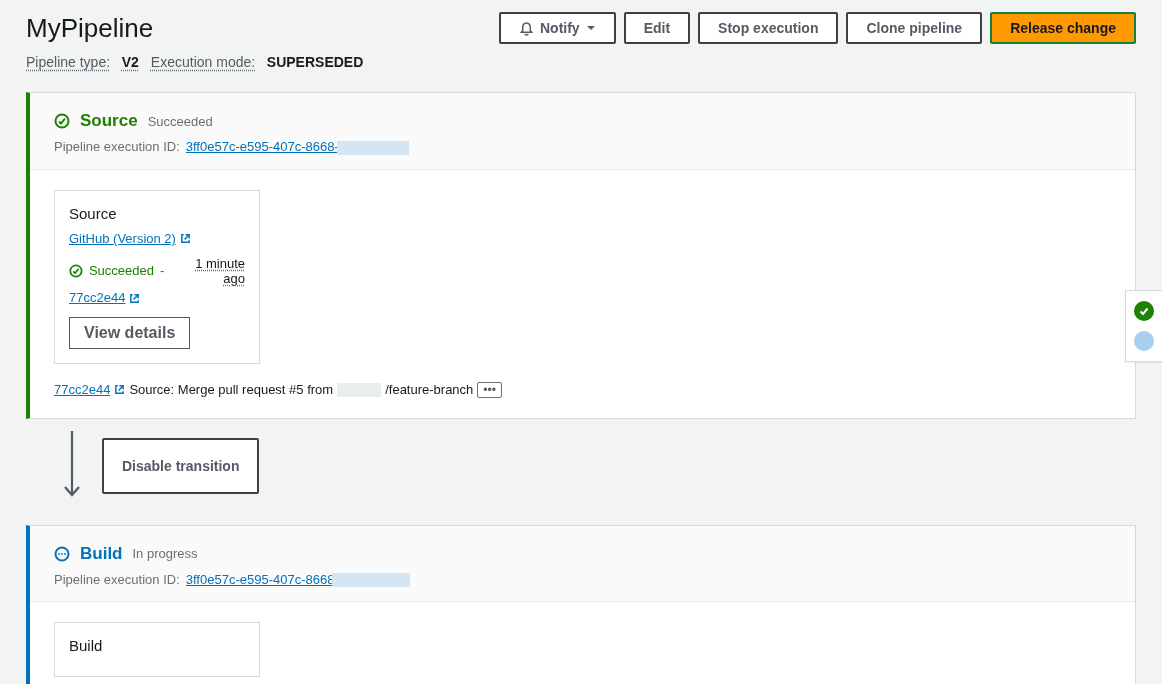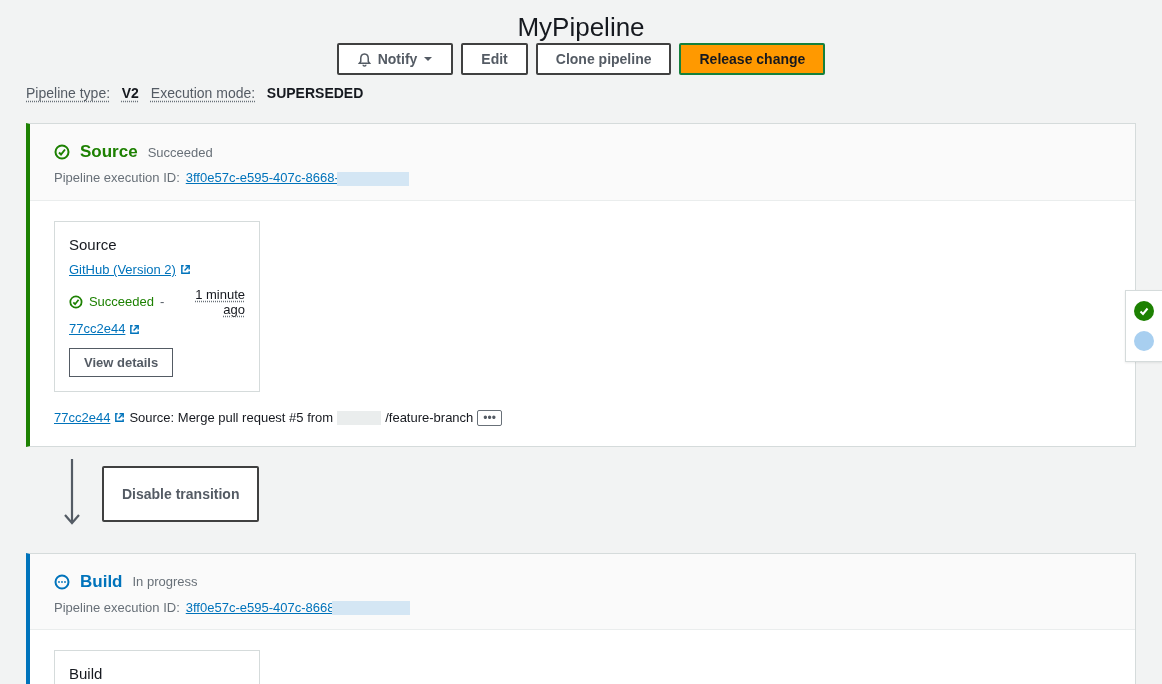--- a/index.html
+++ b/index.html
@@ -11,21 +11,20 @@
       width: 1162px;
       height: 684px;
       overflow: hidden;
       position: relative;
     }
     .header-row {
       display: flex;
       justify-content: space-between;
       align-items: center;
       padding: 12px 26px 6px 26px;
-      flex-direction: column;
     }
     .page-title {
       font-size: 26px;
       font-weight: 500;
       color: #16191f;
     }
     .action-buttons {
       display: flex;
       gap: 8px;
     }
@@ -151,21 +150,21 @@
       text-decoration: underline dotted #687078;
       text-underline-offset: 2px;
       text-align: right;
     }
     .commit-row { margin-top: 4px; font-size: 13px;}
     .view-details-btn {
       margin-top: 12px;
       background: #fff;
       border: 1px solid #545b64;
       padding: 6px 14px;
-      font-size: 13px;
+      font-size: 16px;
       font-weight: 700;
       color: #545b64;
       cursor: pointer;
     }
     .commit-msg-row {
       margin-top: 18px;
       font-size: 13px;
       display: flex;
       align-items: center;
       gap: 4px;
@@ -236,20 +235,21 @@
       <svg class="icon-svg" width="15" height="15" viewBox="0 0 16 16" fill="none" stroke="#545b64" stroke-width="1.6">
           <path d="M8 2 C5 2 4 4 4 7 L4 10 L2.5 12 L13.5 12 L12 10 L12 7 C12 4 11 2 8 2 Z"></path>
           <path d="M6.5 13.5 a1.5 1.5 0 0 0 3 0"></path>
         </svg>
       <span>Notify</span>
       <svg class="icon-svg" width="10" height="10" viewBox="0 0 10 10">
           <path d="M1 3 L5 7 L9 3 Z" fill="#545b64"></path>
         </svg>
     </button>
     <button class="btn">Edit</button>
+    <button class="btn">Stop execution</button>
     <button class="btn">Clone pipeline</button>
     <button class="btn btn-primary">Release change</button>
   </div>
 </div>
 
 <div class="meta-row">
   <div>
     <span class="meta-label">Pipeline type:</span>
     <span>&nbsp;</span>
     <span class="meta-value">V2</span>

